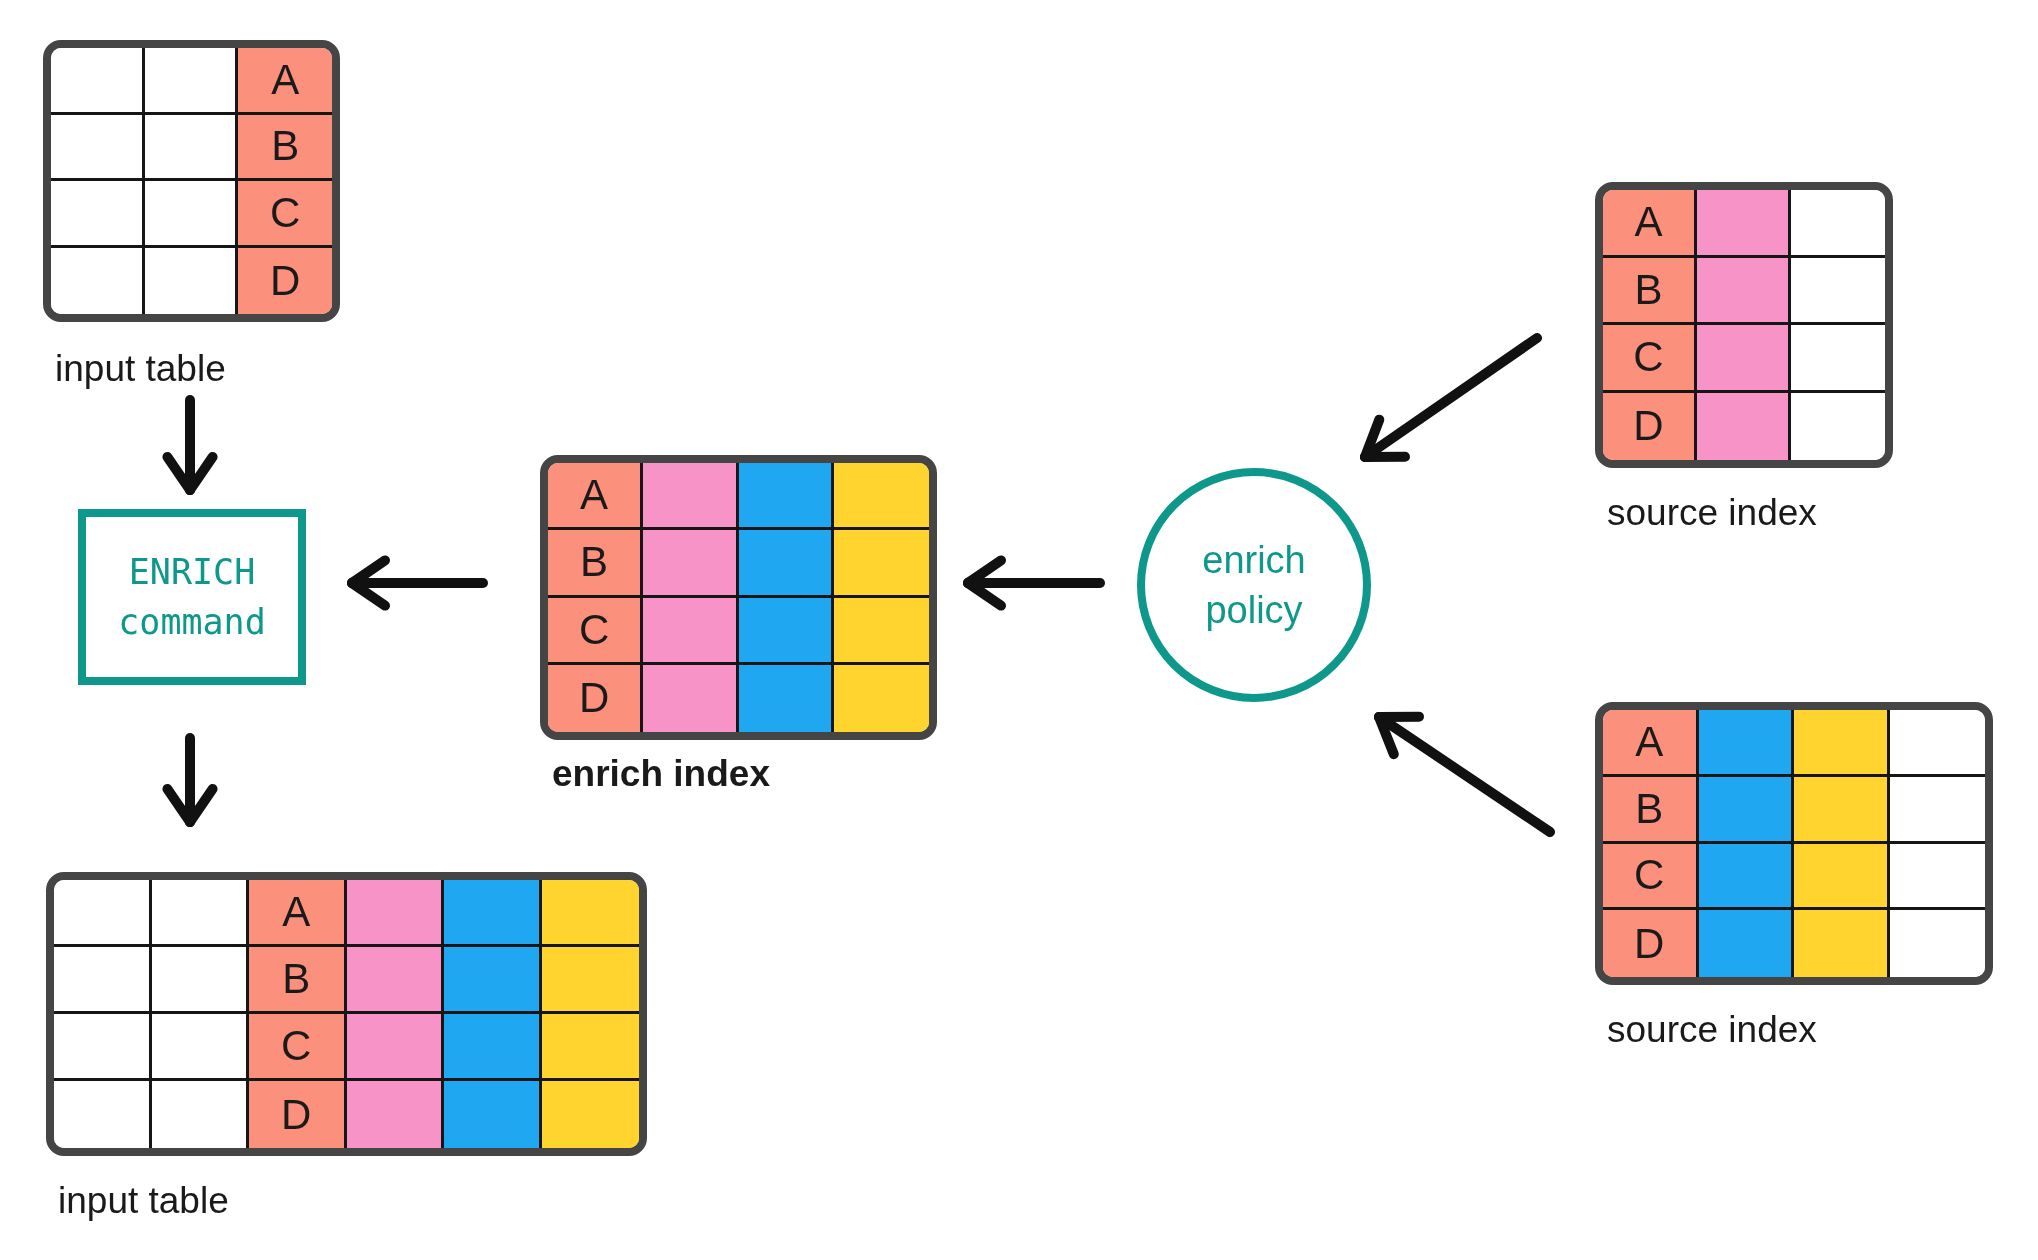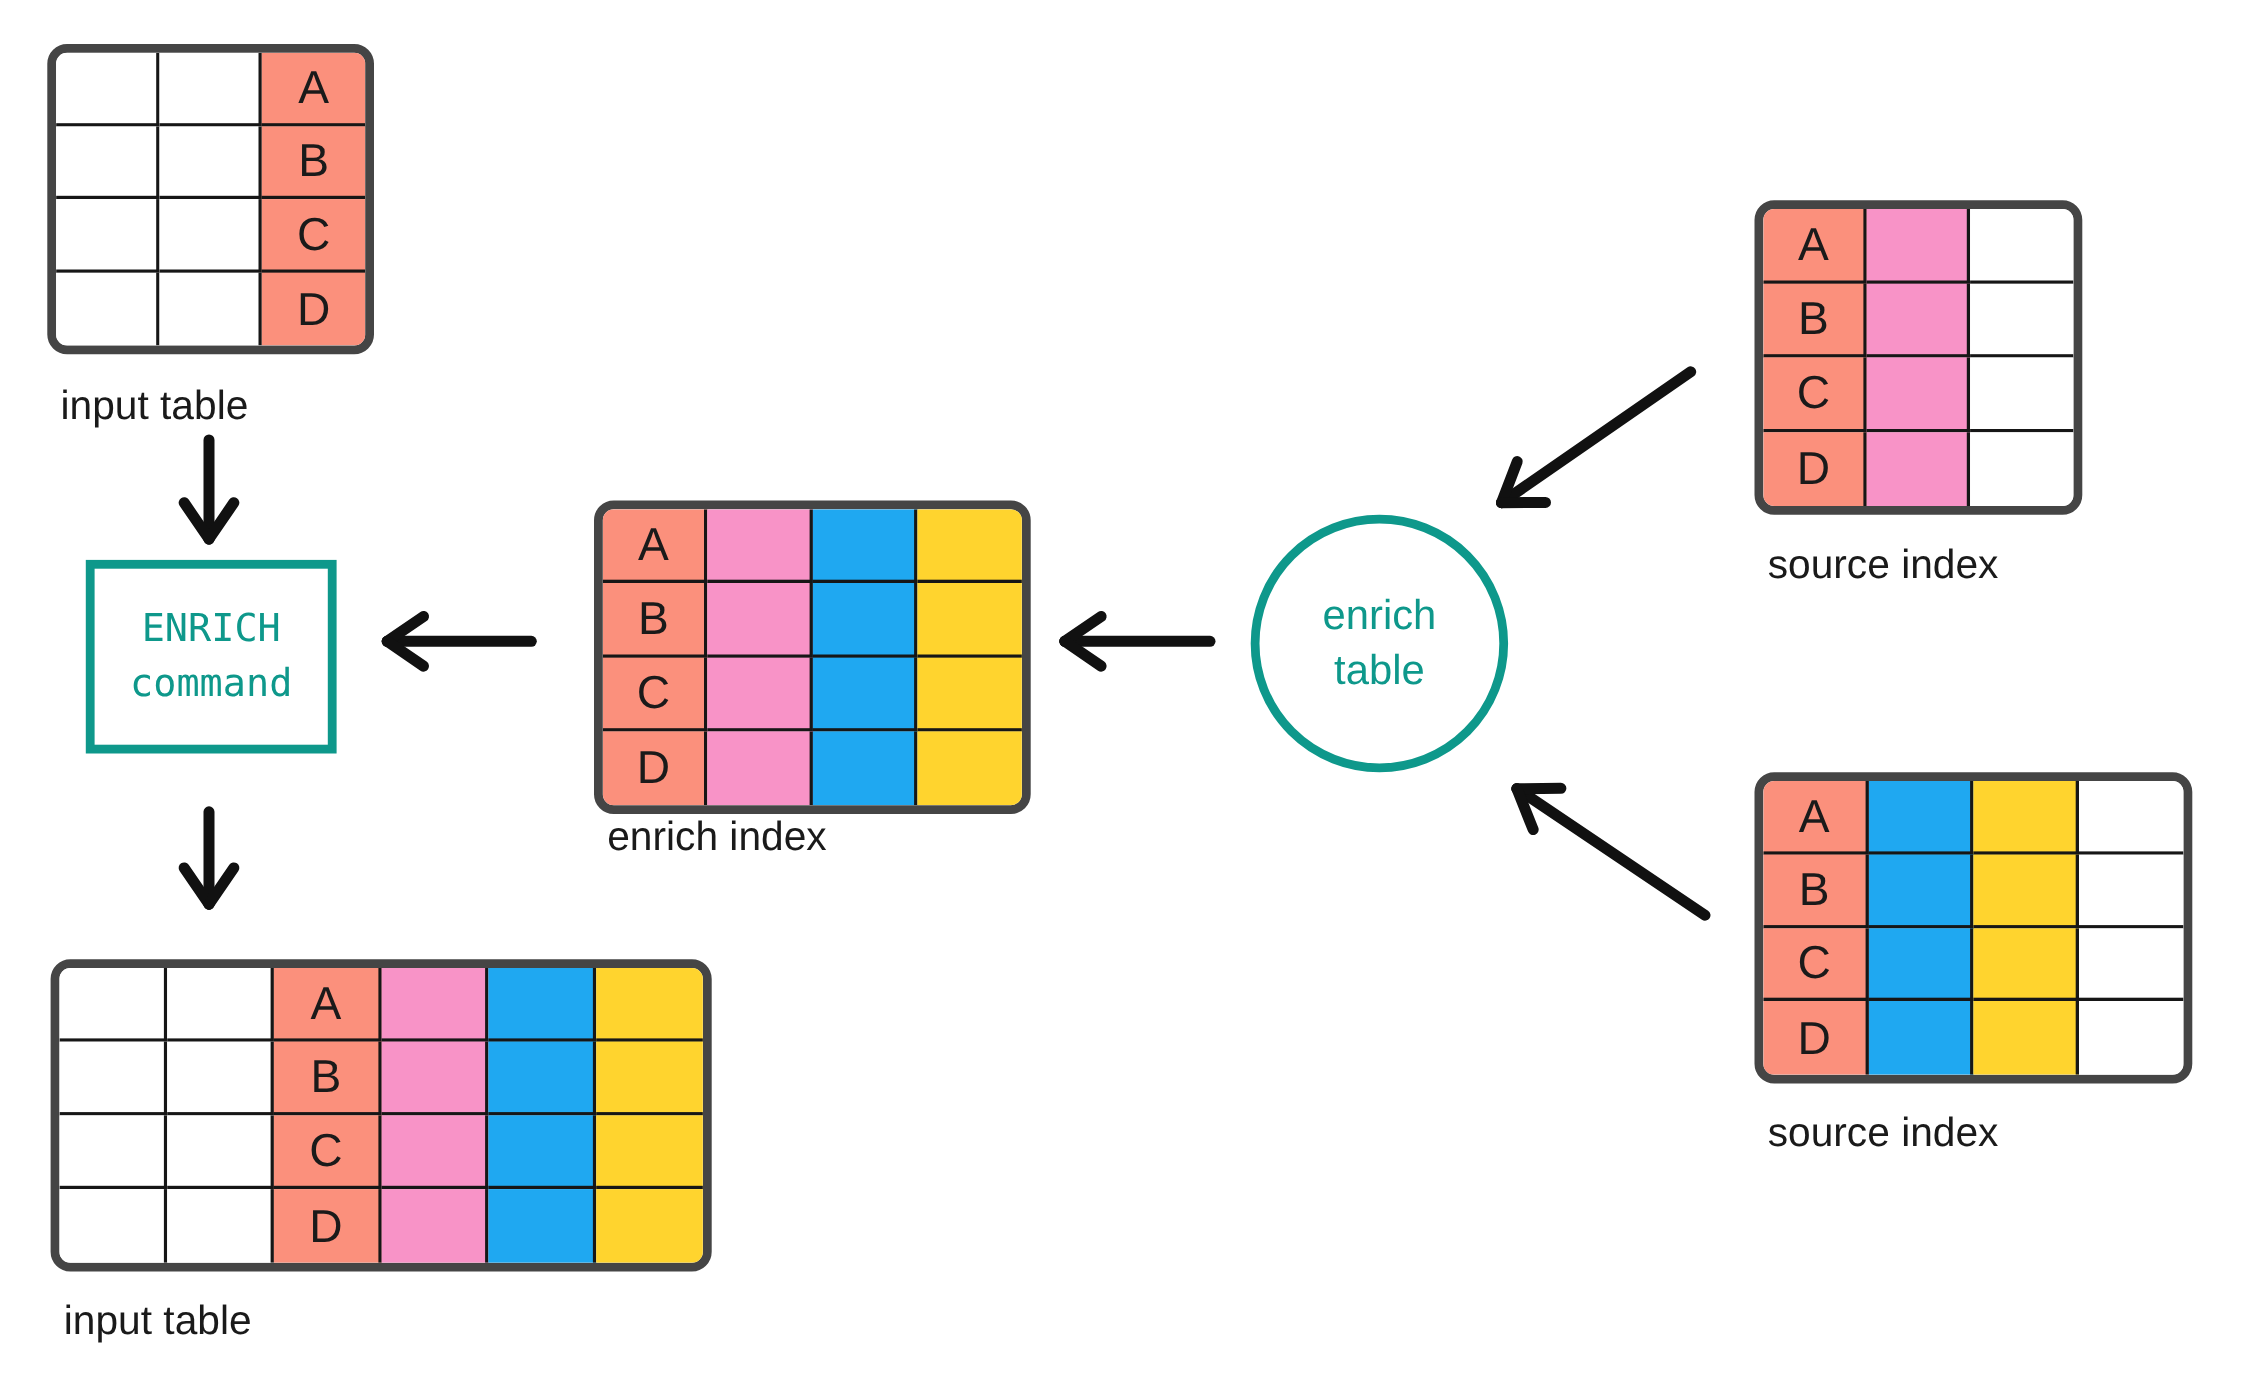--- a/index.html
+++ b/index.html
@@ -165,21 +165,21 @@
           <div class="cell bline rline" style="background: rgb(248, 147, 199);"></div>
           <div class="cell bline rline" style="background: rgb(31, 168, 241);"></div>
           <div class="cell bline" style="background: rgb(255, 212, 46);"></div>
           <div class="cell rline" style="background: rgb(251, 144, 124);">
             <span>D</span>
           </div>
           <div class="cell rline" style="background: rgb(248, 147, 199);"></div>
           <div class="cell rline" style="background: rgb(31, 168, 241);"></div>
           <div class="cell" style="background: rgb(255, 212, 46);"></div>
         </div>
-        <div class="tbl-label" style="">enrich index</div>
+        <div class="tbl-label" style="margin-top: 13px; font-weight: bold;">enrich index</div>
       </div>
       <div class="tbl" style="left: 1595px; top: 182px; width: 298px; height: 286px;">
         <div class="tbl-grid" style="grid-template-columns: repeat(3, 1fr); grid-template-rows: repeat(4, 1fr);">
           <div class="cell bline rline" style="background: rgb(251, 144, 124);">
             <span>A</span>
           </div>
           <div class="cell bline rline" style="background: rgb(248, 147, 199);"></div>
           <div class="cell bline" style="background: rgb(255, 255, 255);"></div>
           <div class="cell bline rline" style="background: rgb(251, 144, 124);">
             <span>B</span>
@@ -267,16 +267,16 @@
       </div>
     </div>
 
   <div class="node-box" id="enrich-command-box" style="left: 78px; top: 509px; width: 228px; height: 176px;">
     <div class="nline">ENRICH</div>
     <div class="nline">command</div>
   </div>
 
   <div class="node-circle" id="enrich-policy-circle" style="left: 1137px; top: 468px; width: 234px; height: 234px;">
     <div class="nline">enrich</div>
-    <div class="nline">table</div>
+    <div class="nline">policy</div>
   </div>
 
 </div>
 
 </body></html>

